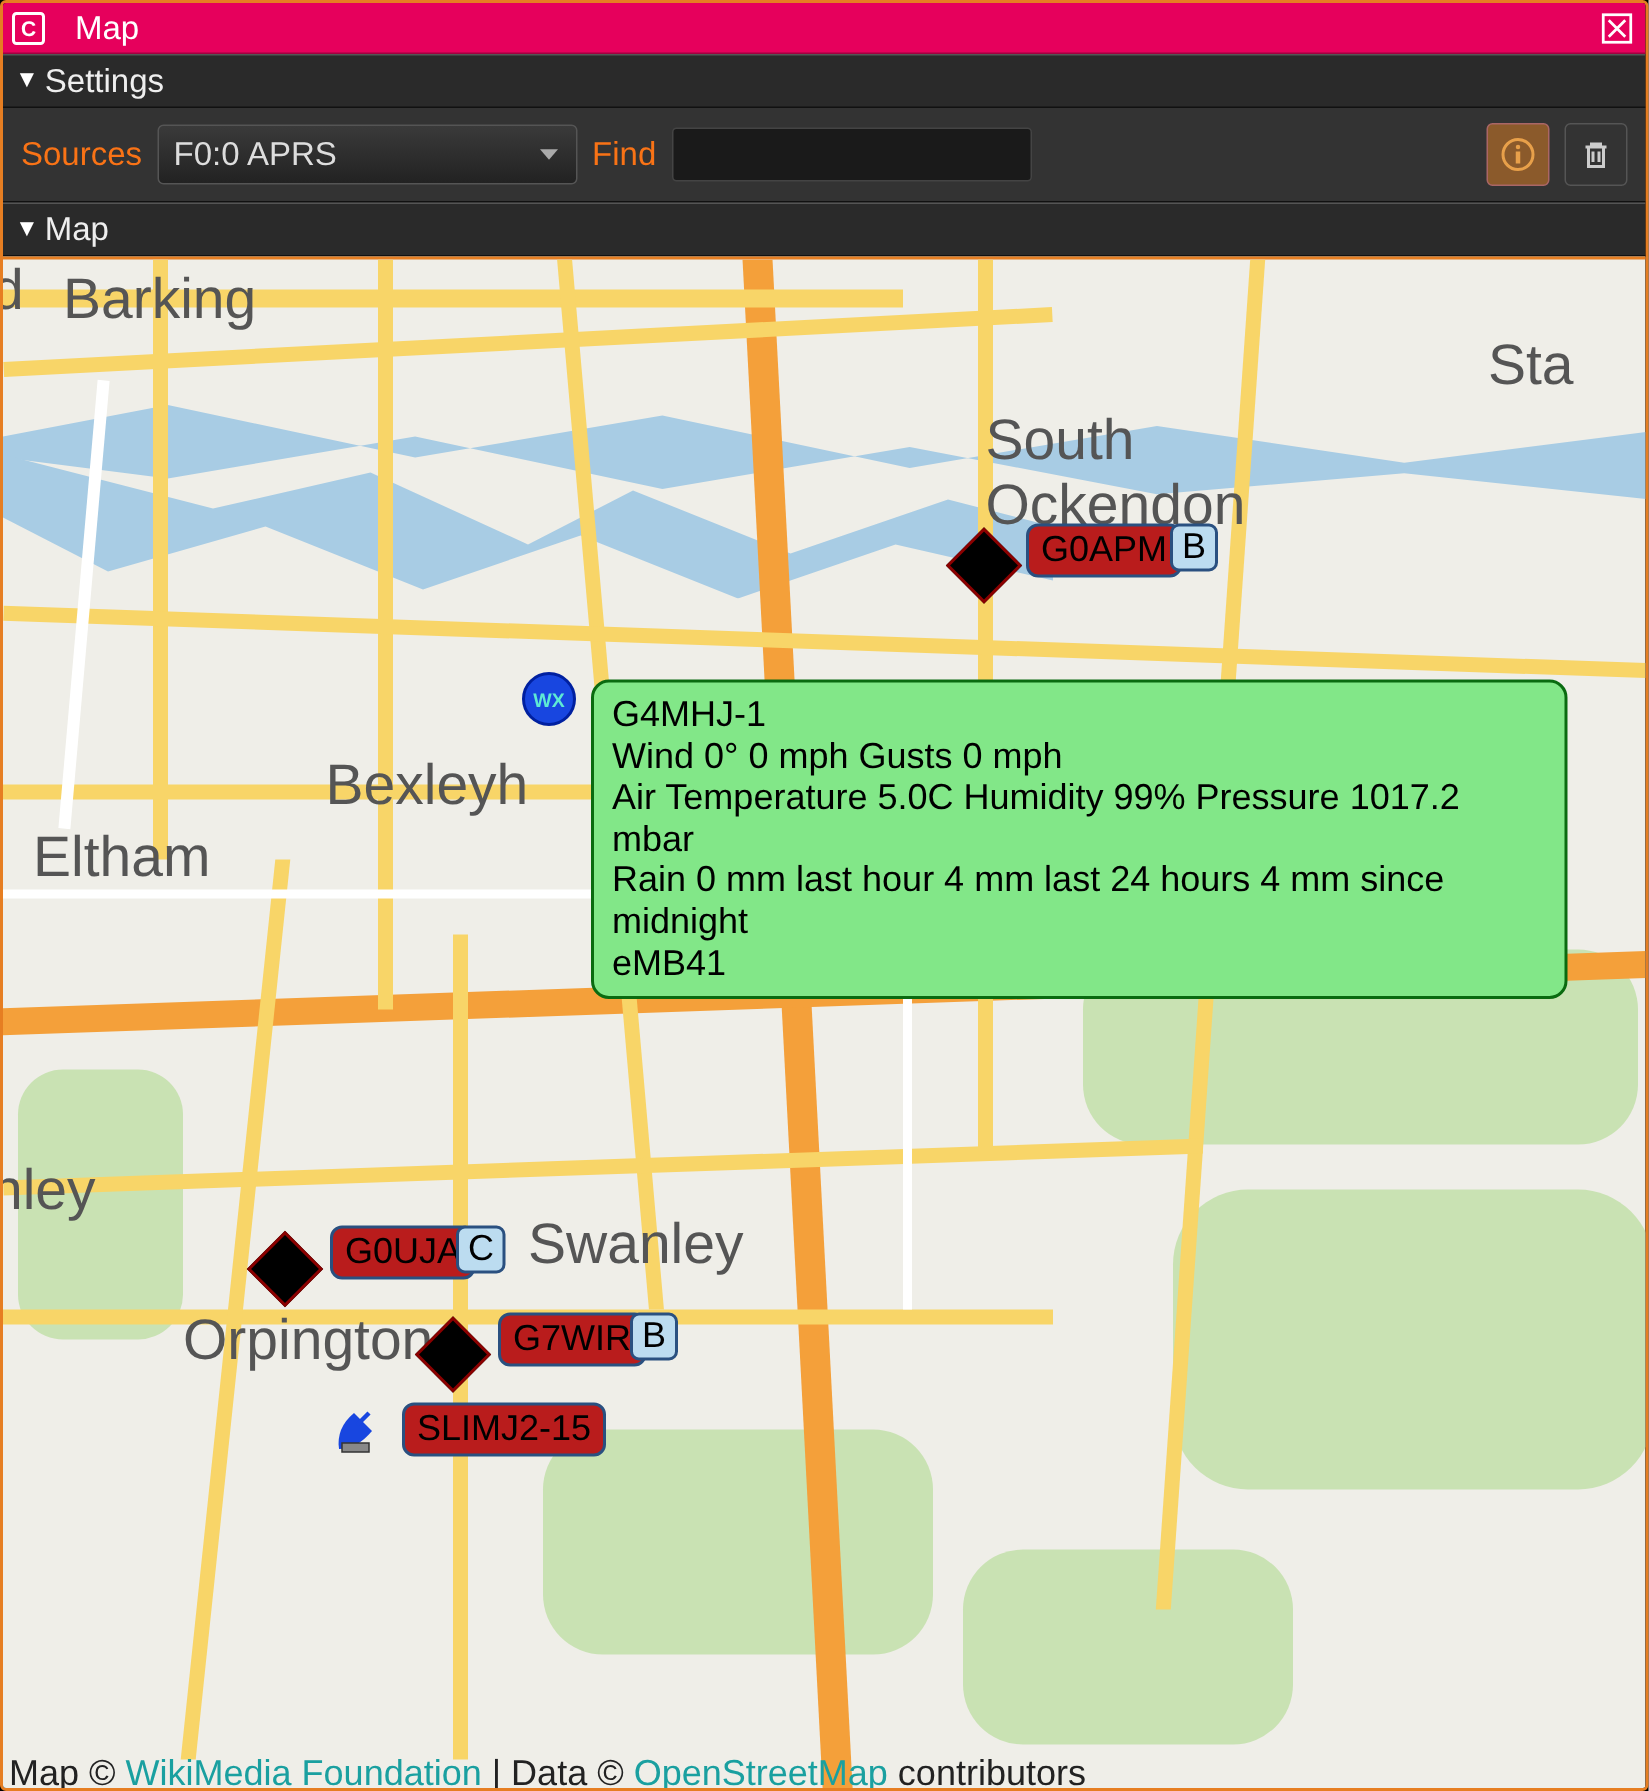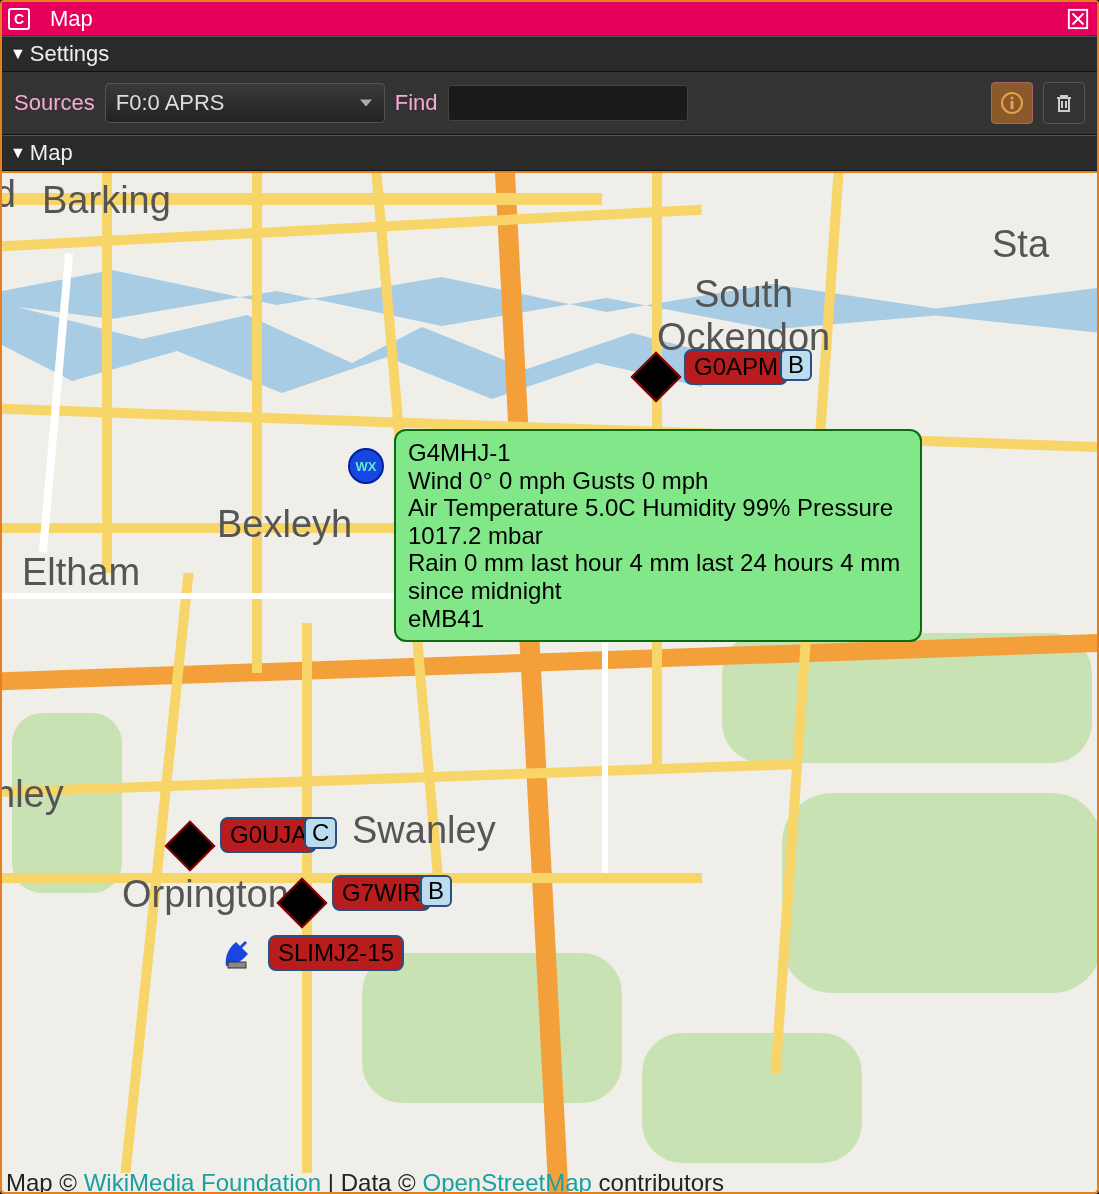--- a/index.html
+++ b/index.html
@@ -56,21 +56,21 @@
   }
   .settings-body {
     background: #333;
     padding: 10px 12px;
     display: flex;
     align-items: center;
     gap: 10px;
     border-bottom: 1px solid #111;
   }
   .label {
-    color: #f9a8d4;
+    color: #f97316;
     font-size: 22px;
   }
   .combo {
     background: linear-gradient(#3a3a3a, #222);
     border: 1px solid #555;
     border-radius: 4px;
     color: #ddd;
     font-size: 22px;
     padding: 6px 36px 6px 10px;
     width: 280px;
@@ -267,42 +267,42 @@
     <div class="road-y" style="left:300px;top:450px;width:10px;height:550px"></div>
 
     <div class="road-w" style="left:50px;top:80px;width:8px;height:300px;transform:rotate(5deg)"></div>
     <div class="road-w" style="left:0;top:420px;width:500px;height:6px"></div>
     <div class="road-w" style="left:600px;top:300px;width:6px;height:400px"></div>
   </div>
 
   <div class="place-label" style="left:-20px;top:0px">rd</div>
   <div class="place-label" style="left:40px;top:6px">Barking</div>
   <div class="place-label" style="left:990px;top:50px">Sta</div>
-  <div class="place-label" style="left:655px;top:100px;white-space:pre-line;text-align:center">South
+  <div class="place-label" style="left:655px;top:100px;white-space:pre-line;text-align:left">South
 Ockendon</div>
   <div class="place-label" style="left:215px;top:330px">Bexleyh</div>
   <div class="place-label sm" style="left:-14px;top:300px"></div>
   <div class="place-label" style="left:20px;top:378px">Eltham</div>
   <div class="place-label" style="left:500px;top:408px">Dartford</div>
   <div class="place-label" style="left:750px;top:408px">Northfleet</div>
   <div class="place-label" style="left:-8px;top:600px">nley</div>
   <div class="place-label" style="left:350px;top:636px">Swanley</div>
   <div class="place-label" style="left:120px;top:700px">Orpington</div>
 
   <div class="marker" style="left:636px;top:186px">
     <div class="diamond"></div>
   </div>
   <div class="callsign-badge" style="left:682px;top:176px">G0APM</div>
   <div class="suffix-badge" style="left:778px;top:176px">B</div>
 
   <div class="marker" style="left:346px;top:275px">
     <div class="wx-circle">WX</div>
   </div>
 
-  <div class="tooltip-box" style="left:392px;top:256px;width:528px">
+  <div class="tooltip-box" style="left:392px;top:280px;width:651px">
     <div>G4MHJ-1</div>
     <div>Wind 0° 0 mph Gusts 0 mph</div>
     <div>Air Temperature 5.0C Humidity 99% Pressure 1017.2 mbar</div>
     <div>Rain 0 mm last hour 4 mm last 24 hours 4 mm since midnight</div>
     <div>eMB41</div>
   </div>
 
   <div class="marker" style="left:170px;top:655px">
     <div class="diamond"></div>
   </div>

